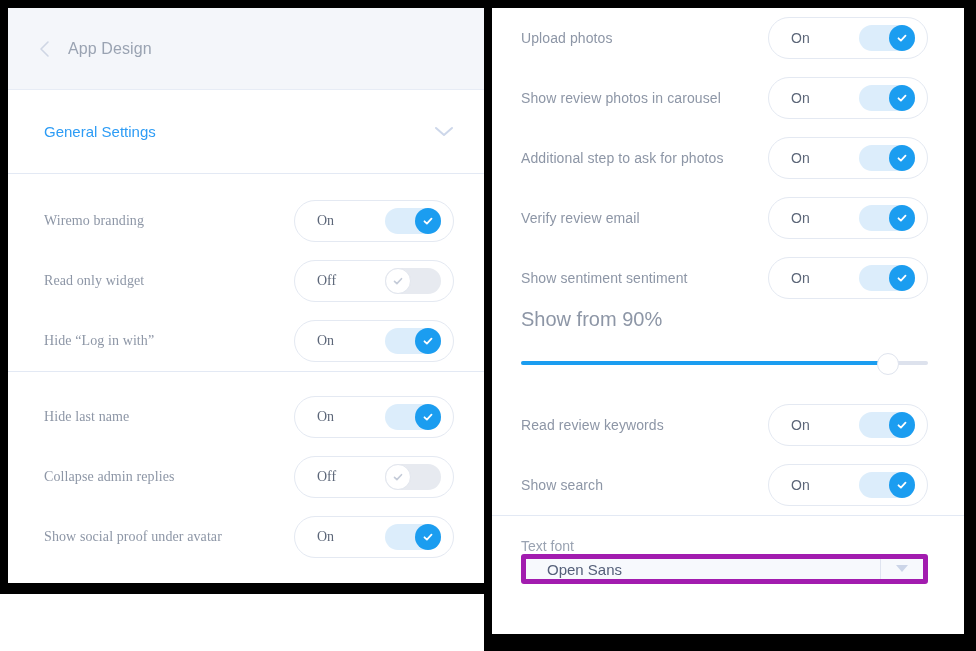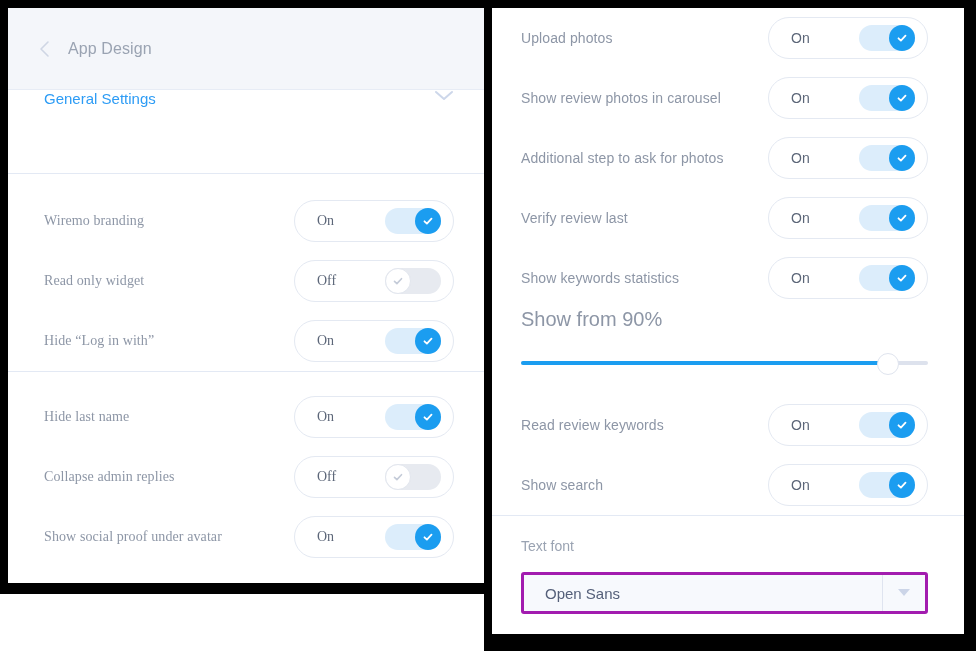--- a/index.html
+++ b/index.html
@@ -77,20 +77,21 @@
   .header-title {
     font-size: 16px;
     color: #9aa3b2;
     letter-spacing: .1px;
   }
 
   
   .section-row {
     height: 84px;
     display: flex;
+    align-items: center;
     justify-content: space-between;
     padding: 0 30px 0 36px;
     box-sizing: border-box;
     border-bottom: 1px solid #e3e9f4;
   }
   .section-title {
     font-size: 15px;
     color: #2d9cf5;
   }
   .chevron-down svg { display: block; }
@@ -223,26 +224,25 @@
     transform: translateX(-10px);
   }
 
   
   .font-block {
     padding: 22px 36px 0 29px;
   }
   .font-label {
     font-size: 14px;
     color: #9aa3b2;
-    margin-bottom: 18px;
   }
   .select {
     display: flex;
-    height: 42px;
-    border: 3px solid #a21caf;
+    height: 30px;
+    border: 5px solid #a21caf;
     border-radius: 3px;
     background: #f7f9fd;
     box-sizing: border-box;
     overflow: hidden;
   }
   .select-value {
     flex: 1;
     display: flex;
     align-items: center;
     padding-left: 21px;
@@ -422,35 +422,35 @@
             <span class="knob">
               <svg width="12" height="12" viewBox="0 0 12 12">
                 <polyline points="2.5,6.3 4.9,8.6 9.5,3.7" fill="none" stroke="#ffffff" stroke-width="1.8" stroke-linecap="round" stroke-linejoin="round"></polyline>
               </svg>
             </span>
           </span>
         </div>
       </div>
 
       <div class="setting-row">
-        <span class="row-label">Verify review last</span>
-        <div class="toggle">
-          <span class="toggle-state">On</span>
-          <span class="switch on">
-            <span class="knob">
-              <svg width="12" height="12" viewBox="0 0 12 12">
-                <polyline points="2.5,6.3 4.9,8.6 9.5,3.7" fill="none" stroke="#ffffff" stroke-width="1.8" stroke-linecap="round" stroke-linejoin="round"></polyline>
-              </svg>
-            </span>
-          </span>
-        </div>
-      </div>
-
-      <div class="setting-row">
-        <span class="row-label">Show keywords statistics</span>
+        <span class="row-label">Verify review email</span>
+        <div class="toggle">
+          <span class="toggle-state">On</span>
+          <span class="switch on">
+            <span class="knob">
+              <svg width="12" height="12" viewBox="0 0 12 12">
+                <polyline points="2.5,6.3 4.9,8.6 9.5,3.7" fill="none" stroke="#ffffff" stroke-width="1.8" stroke-linecap="round" stroke-linejoin="round"></polyline>
+              </svg>
+            </span>
+          </span>
+        </div>
+      </div>
+
+      <div class="setting-row">
+        <span class="row-label">Show sentiment sentiment</span>
         <div class="toggle">
           <span class="toggle-state">On</span>
           <span class="switch on">
             <span class="knob">
               <svg width="12" height="12" viewBox="0 0 12 12">
                 <polyline points="2.5,6.3 4.9,8.6 9.5,3.7" fill="none" stroke="#ffffff" stroke-width="1.8" stroke-linecap="round" stroke-linejoin="round"></polyline>
               </svg>
             </span>
           </span>
         </div>

